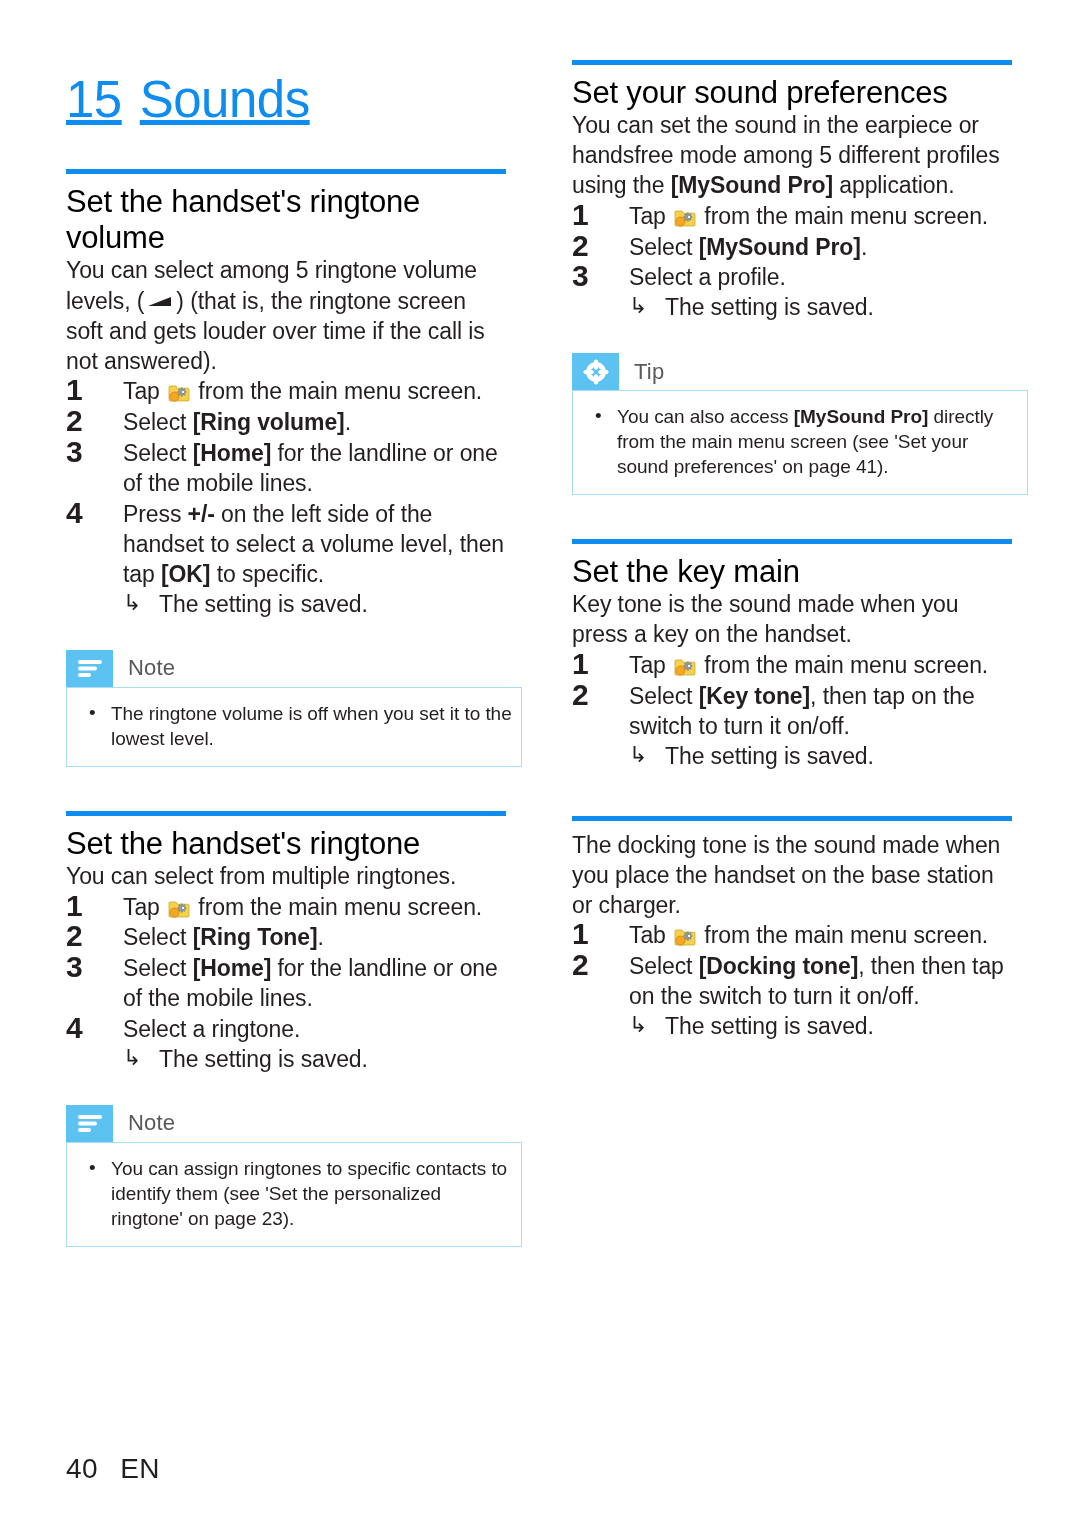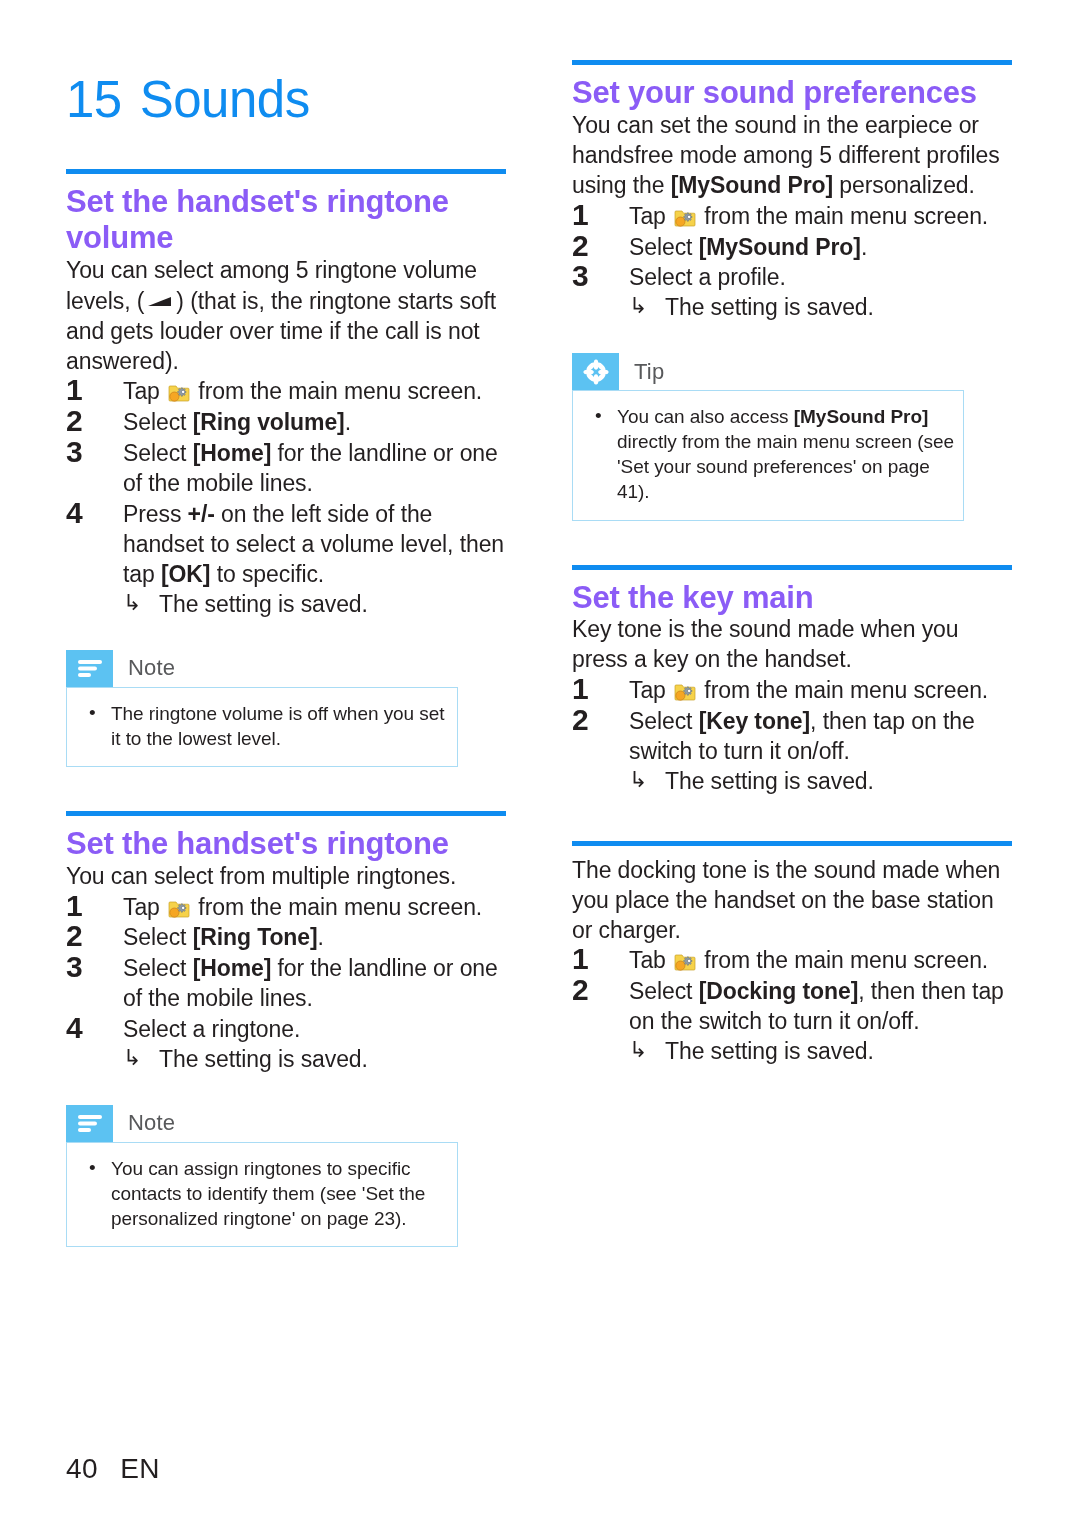--- a/index.html
+++ b/index.html
@@ -36,35 +36,36 @@
   
   .chapter {
     color: #0f8cf0;
     font-size: 51px;
     font-weight: normal;
     letter-spacing: -0.5px;
     line-height: 1.0;
     margin: 0 0 0 0;
     padding-top: 14px;
     white-space: nowrap;
+    text-decoration: underline;
   }
   .chapter .num { margin-right: 18px; }
 
   
   .section { margin-top: 0; }
   .rule {
     height: 5px;
     background: #0f8cf0;
     width: 440px;
     margin-bottom: 10px;
   }
   h2.sect-title {
-    color: #8b5cf6;
+    color: #000000;
     font-size: 31px;
-    font-weight: bold;
+    font-weight: normal;
     line-height: 1.16;
     margin: 0;
     letter-spacing: -0.2px;
   }
 
   
   p.body {
     font-size: 23px;
     line-height: 1.30;
     margin: 0;
@@ -127,21 +128,21 @@
   
   .cresc {
     display: inline-block;
     width: 26px;
     height: 12px;
     vertical-align: 1px;
     margin: 0 3px;
   }
 
   
-  .callout { margin-top: 30px; width: 392px; }
+  .callout { margin-top: 30px; width: 456px; }
   .callout-head {
     display: flex;
     align-items: center;
     height: 37px;
   }
   .callout-badge {
     width: 47px;
     height: 37px;
     background: #5cc2f2;
     display: flex;
@@ -205,21 +206,21 @@
     </h1>
 
     <div class="spacer-lg"></div>
 
     <div class="section">
       <div class="rule"></div>
       <h2 class="sect-title">Set the handset's ringtone volume</h2>
 
       <p class="body intro"><span>You can select among 5 ringtone volume levels, (</span><span class="cresc"><svg width="26" height="12" viewBox="0 0 26 12">
               <polygon points="1,10 24,1 24,10" fill="#231f20"></polygon>
-            </svg></span><span>) (that is, the ringtone starts soft and gets louder over time if the call is not answered).</span></p>
+            </svg></span><span>) (that is, the ringtone screen soft and gets louder over time if the call is not answered).</span></p>
 
       <ol class="steps">
         <li>
           <span class="step-num">1</span>
           <span>Tap </span><span class="gear-ico"><svg width="22" height="20" viewBox="0 0 22 20">
                 <path d="M2 3 h6 l1.6 2.2 H20 a1 1 0 0 1 1 1 V17 a1 1 0 0 1 -1 1 H2 a1 1 0 0 1 -1 -1 V4 a1 1 0 0 1 1 -1 z" fill="#f6d24a" stroke="#c9a227" stroke-width="0.7"></path>
                 <circle cx="6.4" cy="13.6" r="4.6" fill="#f5a623" stroke="#c9801a" stroke-width="0.7"></circle>
                 <g fill="#8e9ba6" stroke="#5d6a74" stroke-width="0.6">
                   <path d="M14.2 5.5 l1.5 0 0.35 1.55 1.25 0.5 1.3 -0.9 1.05 1.05 -0.9 1.3 0.5 1.25 1.55 0.35 0 1.5 -1.55 0.35 -0.5 1.25 0.9 1.3 -1.05 1.05 -1.3 -0.9 -1.25 0.5 -0.35 1.55 -1.5 0 -0.35 -1.55 -1.25 -0.5 -1.3 0.9 -1.05 -1.05 0.9 -1.3 -0.5 -1.25 -1.55 -0.35 0 -1.5 1.55 -0.35 0.5 -1.25 -0.9 -1.3 1.05 -1.05 1.3 0.9 1.25 -0.5 z" transform="translate(0.2,-0.6) scale(0.72) translate(4,2)"></path>
                 </g>
@@ -314,21 +315,21 @@
       </div>
     </div>
   </div>
 
   <div class="col col-right">
 
     <div class="section">
       <div class="rule"></div>
       <h2 class="sect-title">Set your sound preferences</h2>
 
-      <p class="body intro"><span>You can set the sound in the earpiece or handsfree mode among 5 different profiles using the </span><b>[MySound Pro]</b><span> personalized.</span></p>
+      <p class="body intro"><span>You can set the sound in the earpiece or handsfree mode among 5 different profiles using the </span><b>[MySound Pro]</b><span> application.</span></p>
 
       <ol class="steps">
         <li>
           <span class="step-num">1</span>
           <span>Tap </span><span class="gear-ico"><svg width="22" height="20" viewBox="0 0 22 20">
                 <path d="M2 3 h6 l1.6 2.2 H20 a1 1 0 0 1 1 1 V17 a1 1 0 0 1 -1 1 H2 a1 1 0 0 1 -1 -1 V4 a1 1 0 0 1 1 -1 z" fill="#f6d24a" stroke="#c9a227" stroke-width="0.7"></path>
                 <circle cx="6.4" cy="13.6" r="4.6" fill="#f5a623" stroke="#c9801a" stroke-width="0.7"></circle>
                 <g fill="#8e9ba6" stroke="#5d6a74" stroke-width="0.6">
                   <path d="M14.2 5.5 l1.5 0 0.35 1.55 1.25 0.5 1.3 -0.9 1.05 1.05 -0.9 1.3 0.5 1.25 1.55 0.35 0 1.5 -1.55 0.35 -0.5 1.25 0.9 1.3 -1.05 1.05 -1.3 -0.9 -1.25 0.5 -0.35 1.55 -1.5 0 -0.35 -1.55 -1.25 -0.5 -1.3 0.9 -1.05 -1.05 0.9 -1.3 -0.5 -1.25 -1.55 -0.35 0 -1.5 1.55 -0.35 0.5 -1.25 -0.9 -1.3 1.05 -1.05 1.3 0.9 1.25 -0.5 z" transform="translate(0.2,-0.6) scale(0.72) translate(4,2)"></path>
                 </g>

